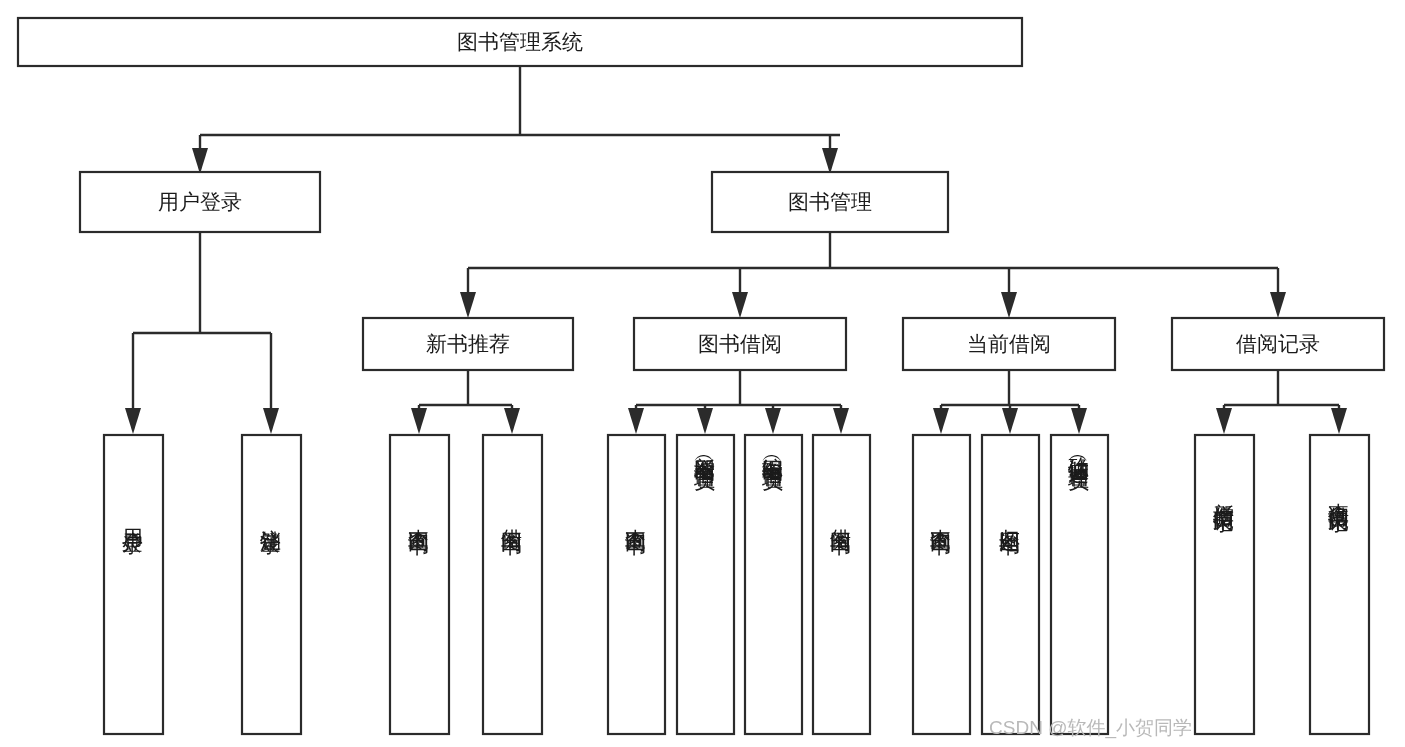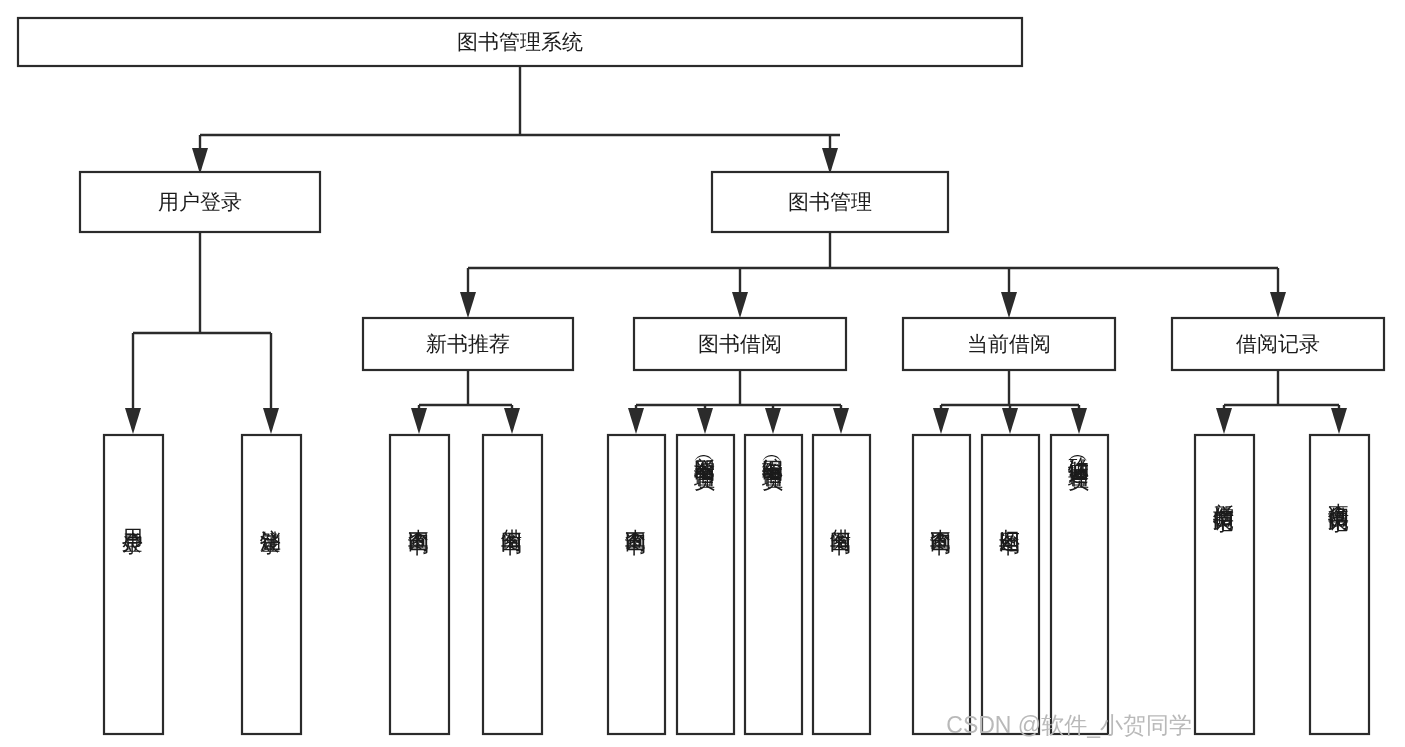--- a/index.html
+++ b/index.html
@@ -54,21 +54,21 @@
     fill: #1b1b1b;
     text-anchor: middle;
     writing-mode: vertical-rl;
     letter-spacing: 2px;
   }
   .watermark {
     position: absolute;
     right: 8px;
     bottom: 6px;
     font-family: "Liberation Sans", "DejaVu Sans", sans-serif;
-    font-size: 23px;
+    font-size: 19px;
     color: #b9b9b9;
     white-space: nowrap;
     user-select: none;
   }
 </style>
 </head>
 <body>
 
 <div id="diagram-root">
 

